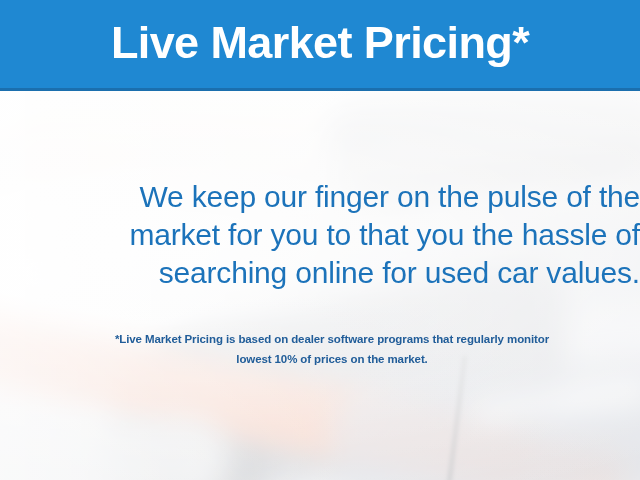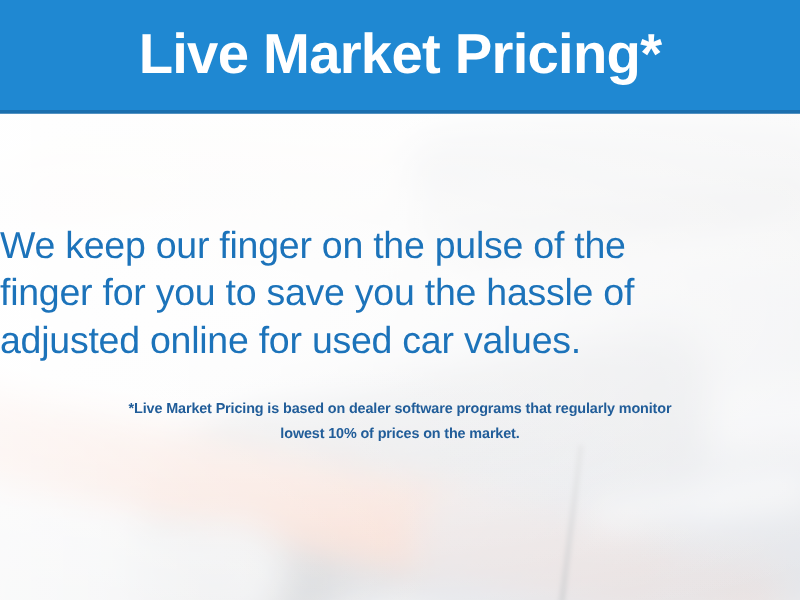--- a/index.html
+++ b/index.html
@@ -192,21 +192,21 @@
     margin: 17px;
     padding: 0 0 3px 0;
   }
 
   
   .headline {
     position: absolute;
     left: 0;
     top: 178px;
     width: 640px;
-    text-align: left;
+    text-align: right;
     color: #1c73ba;
     font-size: 30px;
     line-height: 38px;
     font-weight: normal;
     letter-spacing: -0.2px;
     z-index: 4;
     margin: 0;
     padding: 0;
   }
   .headline-line { display: block; }
@@ -217,21 +217,21 @@
     left: 18px;
     top: 317px;
     width: 604px;
     text-align: center;
     color: #215d99;
     font-size: 11.5px;
     line-height: 20px;
     font-weight: bold;
     letter-spacing: -0.1px;
     z-index: 4;
-    margin: 0;
+    margin: 12px;
     padding: 0;
   }
   .disclaimer-line { display: block; }
 </style>
 </head>
 <body>
 
 <div id="banner-root">
 
   <div class="bg-photo">
@@ -253,22 +253,22 @@
     <div class="bg-wash-2"></div>
     <div class="bg-wash-left"></div>
   </div>
 
   <div class="header-banner">
     <h1 class="header-title">Live Market Pricing*</h1>
   </div>
 
   <div class="headline">
     <span class="headline-line">We keep our finger on the pulse of the</span>
-    <span class="headline-line">finger for you to save you the hassle of</span>
-    <span class="headline-line">adjusted online for used car values.</span>
+    <span class="headline-line">market for you to that you the hassle of</span>
+    <span class="headline-line">searching online for used car values.</span>
   </div>
 
   <div class="disclaimer">
     <span class="disclaimer-line">*Live Market Pricing is based on dealer software programs that regularly monitor</span>
     <span class="disclaimer-line">lowest 10% of prices on the market.</span>
   </div>
 
 </div>
 
 </body></html>

